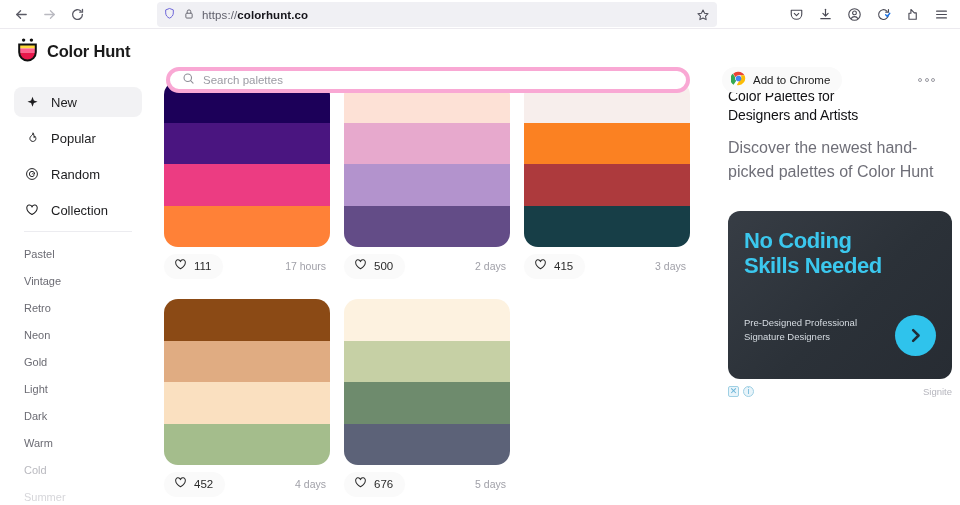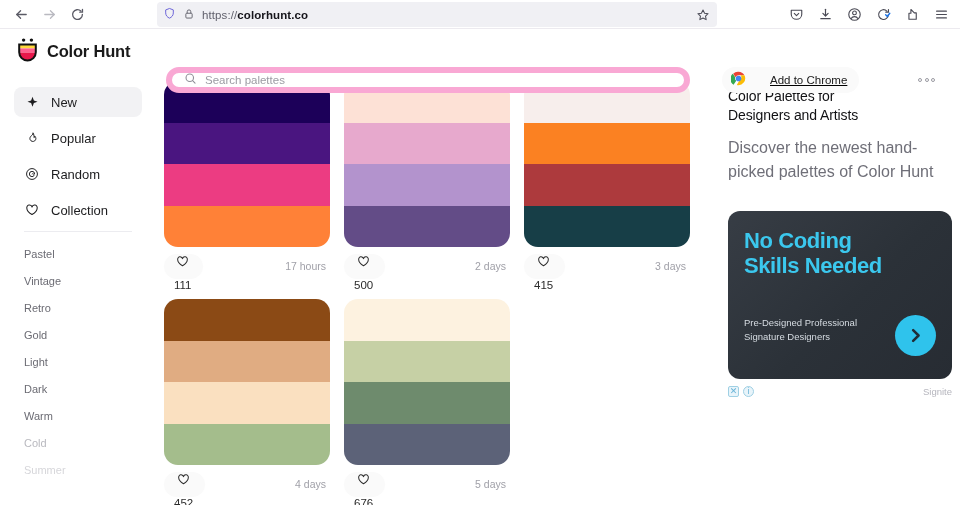--- a/index.html
+++ b/index.html
@@ -82,46 +82,45 @@
     font-weight: 700;
     color: #1a1a1a;
     letter-spacing: -.2px;
   }
 
   .search-wrap {
     position: absolute;
     left: 166px; top: 38px;
     width: 524px; height: 26px;
     background: #fff;
-    border: 6px solid #f9a8d4;
+    border: 4px solid #f9a8d4;
     border-radius: 13px;
     display: flex; align-items: center;
     padding: 0 12px;
     gap: 8px;
   }
   .search-input {
     border: none; outline: none;
     font-family: "Liberation Sans", sans-serif;
     font-size: 11.5px;
     color: #3b3b3b;
     width: 100%;
     background: transparent;
   }
   .search-input::placeholder { color: #9b9ba3; }
 
   .add-chrome {
     position: absolute;
     left: 722px; top: 38px;
     height: 26px;
     display: flex; align-items: center;
-    gap: 24px;
+    gap: 7px;
     background: #fafafa;
     border-radius: 13px;
     padding: 0 12px 0 9px;
-    text-decoration: underline;
   }
   .add-chrome-label { font-size: 11.5px; color: #202020; }
 
   .dots-btn {
     position: absolute;
     left: 918px; top: 42px;
     display: flex; gap: 2.5px; align-items: center;
     height: 18px;
   }
   .dots-btn i {
@@ -197,21 +196,20 @@
     padding-right: 4px;
   }
   .like {
     display: flex;
     align-items: center;
     gap: 7px;
     background: #fafafa;
     border-radius: 13px;
     height: 25px;
     padding: 0 12px 0 10px;
-    flex-direction: column;
   }
   .like-count { font-size: 11.5px; color: #2b2b2b; }
   .time { font-size: 10.5px; color: #a0a0a8; }
 
   
   .right {
     width: 252px;
     flex: none;
     padding: 14px 16px 0 20px;
   }
@@ -458,20 +456,21 @@
           </svg>
       </span>
       <span class="nav-label">Collection</span>
     </div>
 
     <div class="nav-sep"></div>
 
     <div class="tag-item">Pastel</div>
     <div class="tag-item">Vintage</div>
     <div class="tag-item">Retro</div>
+    <div class="tag-item">Neon</div>
     <div class="tag-item">Gold</div>
     <div class="tag-item">Light</div>
     <div class="tag-item">Dark</div>
     <div class="tag-item">Warm</div>
     <div class="tag-item faded">Cold</div>
     <div class="tag-item faded2">Summer</div>
   </div>
 
   <div class="content">
     <div class="grid">

